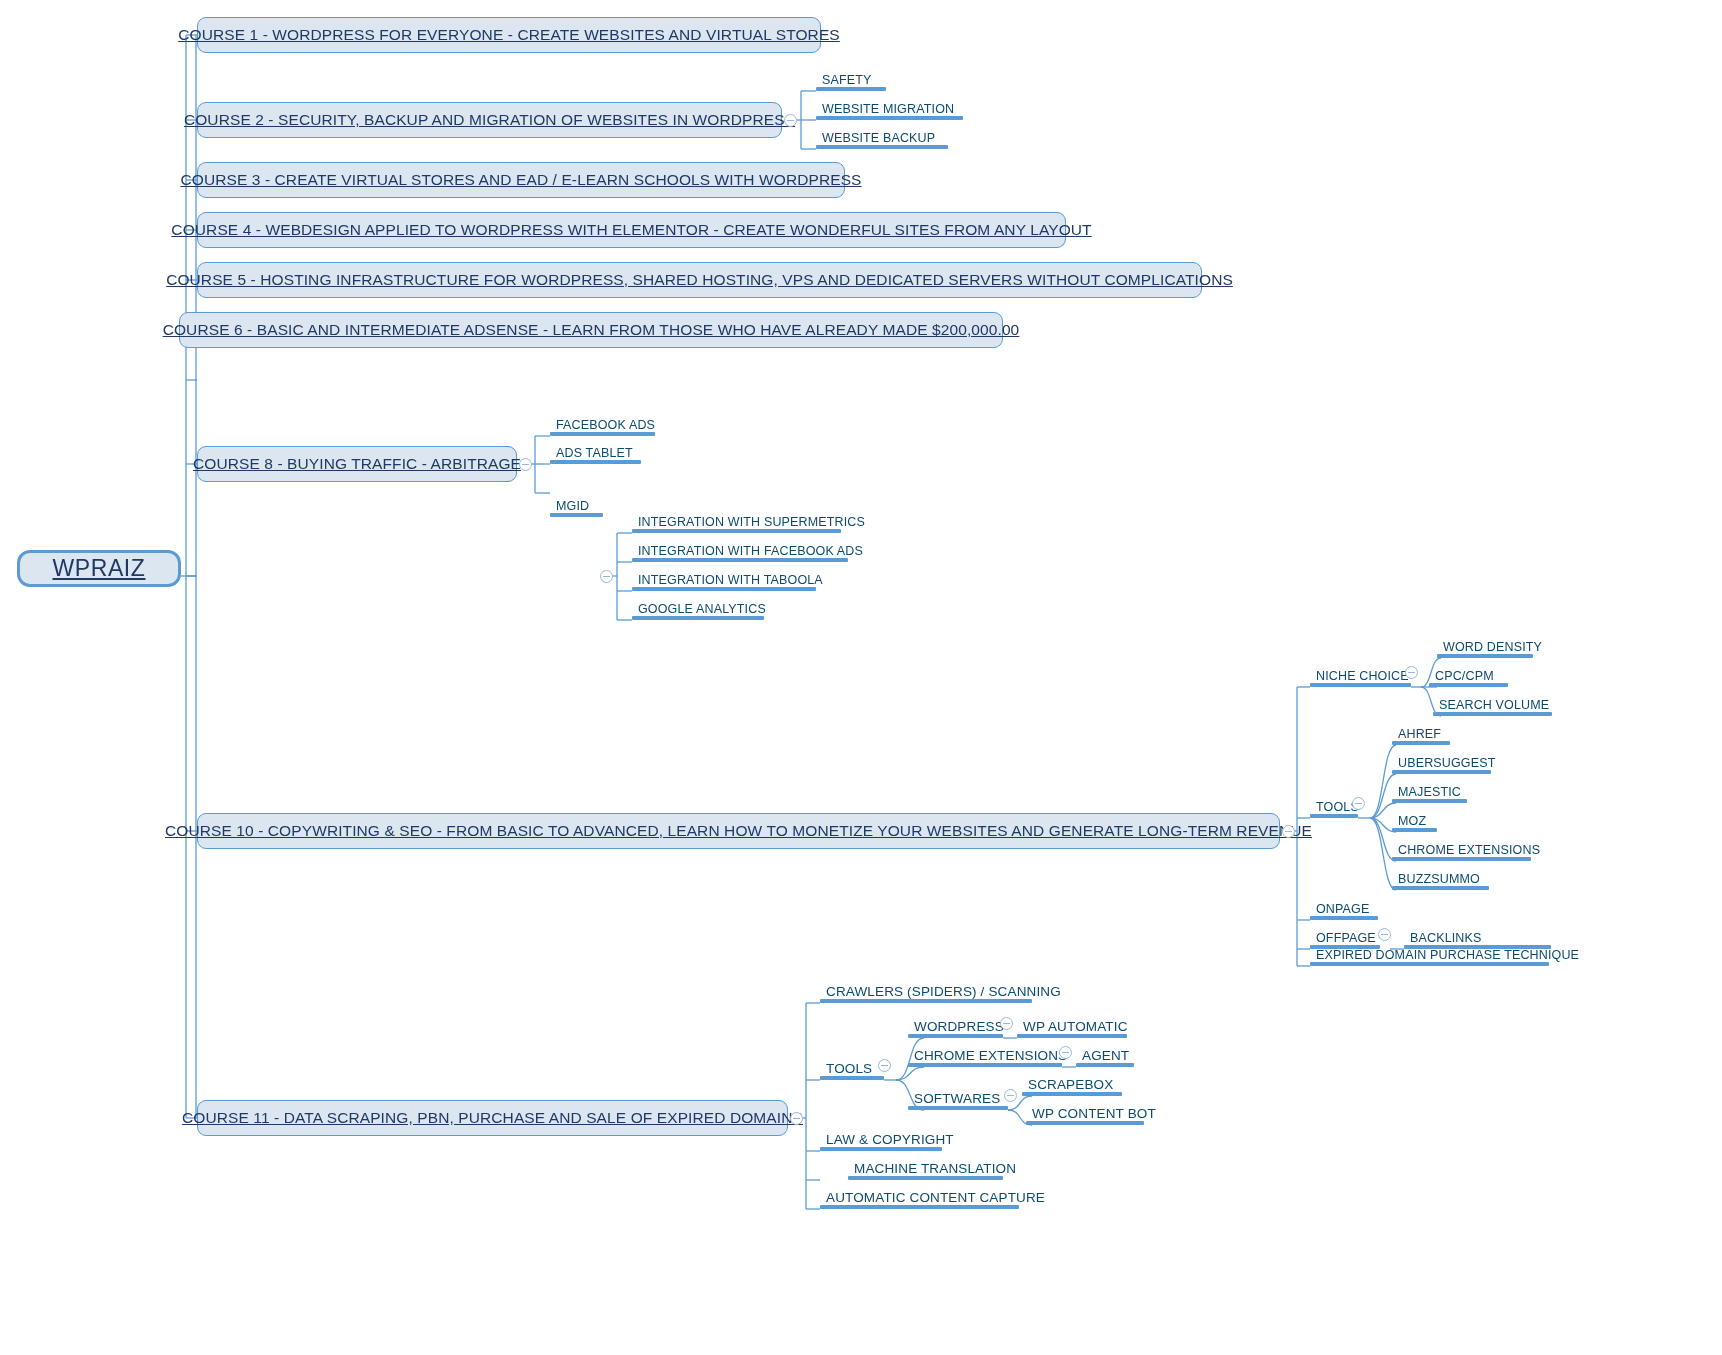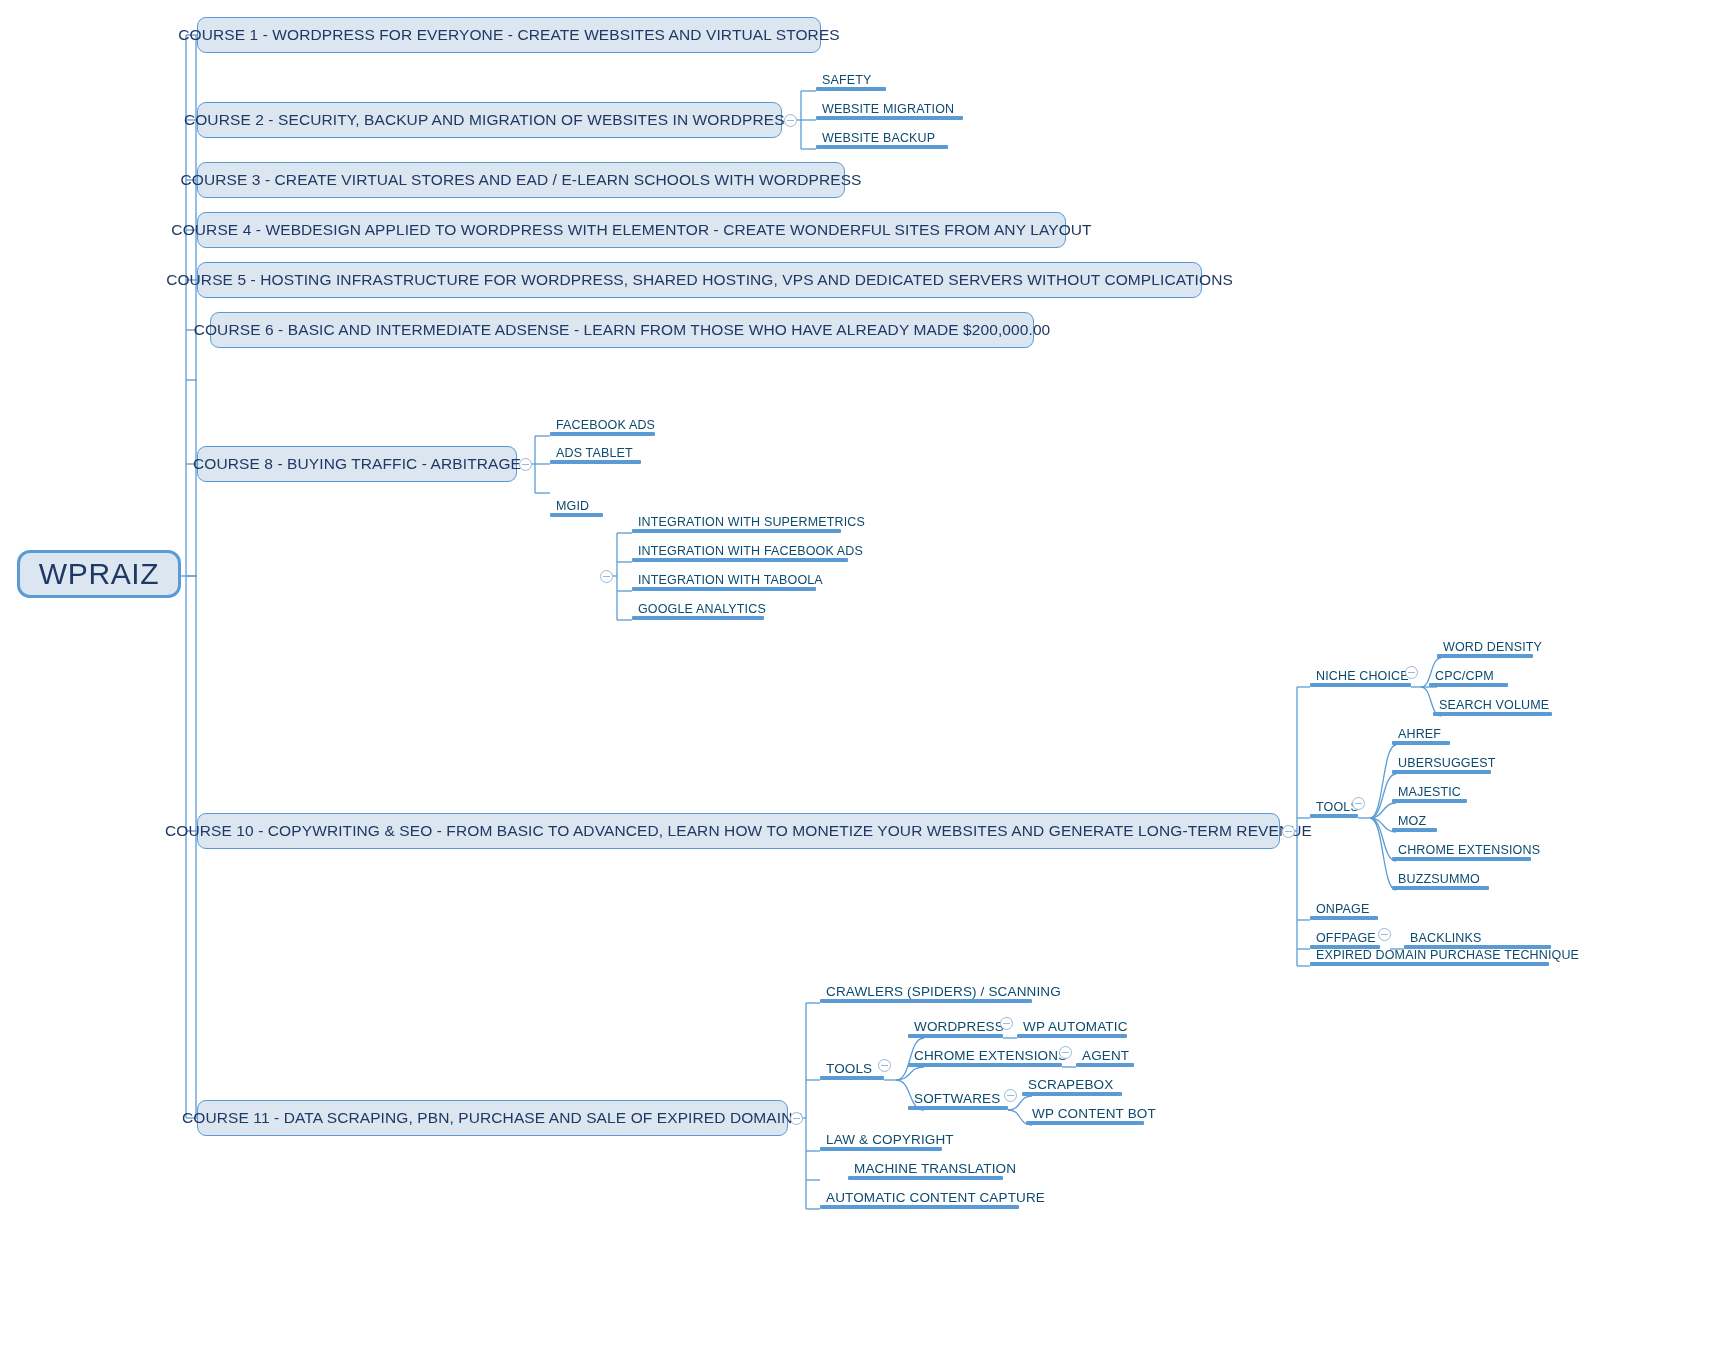--- a/index.html
+++ b/index.html
@@ -5,24 +5,24 @@
   html,body{margin:0;padding:0;background:#ffffff;}
   body{width:1722px;height:1355px;position:relative;overflow:hidden;
        font-family:"Liberation Sans", sans-serif;color:#1f3864;}
   #canvas{position:absolute;left:0;top:0;width:1722px;height:1355px;}
   svg#links{position:absolute;left:0;top:0;width:1722px;height:1355px;pointer-events:none;}
 
   
   .box{position:absolute;box-sizing:border-box;background:#dce6f1;
        border:1.6px solid #5b9bd5;border-radius:9px;
        display:flex;align-items:center;justify-content:center;
-       color:#1f3864;white-space:nowrap;letter-spacing:.1px;}
+       color:#1f3864;white-space:nowrap;letter-spacing:.1px;text-decoration:underline;}
   .box.course{height:36px;font-size:15.5px;padding:0 14px;}
-  .box.root{border-width:3.2px;border-radius:13px;font-size:30px;
-            letter-spacing:.6px;height:48px;}
+  .box.root{border-width:3.2px;border-radius:13px;font-size:23px;
+            letter-spacing:.6px;height:37px;}
 
   
   .leaf{position:absolute;box-sizing:border-box;}
   .leaf .lbl{position:absolute;left:6px;bottom:4px;white-space:nowrap;
              color:#0c4a6e;font-size:12.5px;letter-spacing:.15px;line-height:14px;}
   .leaf .bar{position:absolute;left:0;bottom:0;height:4px;background:#5b9bd5;border-radius:1px;}
   .leaf.big .lbl{font-size:13.5px;}
 
   
   .tog{position:absolute;width:13px;height:13px;border-radius:50%;
@@ -125,21 +125,21 @@
 
   <div class="box course" style="left:197px;top:102px;width:585px;">COURSE 2 - SECURITY, BACKUP AND MIGRATION OF WEBSITES IN WORDPRESS</div>
   <div class="tog" style="left:784px;top:114px;"></div>
 
   <div class="box course" style="left:197px;top:162px;width:648px;">COURSE 3 - CREATE VIRTUAL STORES AND EAD / E-LEARN SCHOOLS WITH WORDPRESS</div>
 
   <div class="box course" style="left:197px;top:212px;width:869px;">COURSE 4 - WEBDESIGN APPLIED TO WORDPRESS WITH ELEMENTOR - CREATE WONDERFUL SITES FROM ANY LAYOUT</div>
 
   <div class="box course" style="left:197px;top:262px;width:1005px;">COURSE 5 - HOSTING INFRASTRUCTURE FOR WORDPRESS, SHARED HOSTING, VPS AND DEDICATED SERVERS WITHOUT COMPLICATIONS</div>
 
-  <div class="box course" style="left:210px;top:312px;width:824px;">COURSE 6 - BASIC AND INTERMEDIATE ADSENSE - LEARN FROM THOSE WHO HAVE ALREADY MADE $200,000.00</div>
+  <div class="box course" style="left:179px;top:312px;width:824px;">COURSE 6 - BASIC AND INTERMEDIATE ADSENSE - LEARN FROM THOSE WHO HAVE ALREADY MADE $200,000.00</div>
 
 
   <div class="box course" style="left:197px;top:446px;width:320px;">COURSE 8 - BUYING TRAFFIC - ARBITRAGE</div>
   <div class="tog" style="left:519px;top:458px;"></div>
 
   <div class="tog" style="left:600px;top:570px;"></div>
 
   <div class="box course" style="left:197px;top:813px;width:1083px;">COURSE 10 - COPYWRITING &amp; SEO - FROM BASIC TO ADVANCED, LEARN HOW TO MONETIZE YOUR WEBSITES AND GENERATE LONG-TERM REVENUE</div>
   <div class="tog" style="left:1282px;top:825px;"></div>
 

